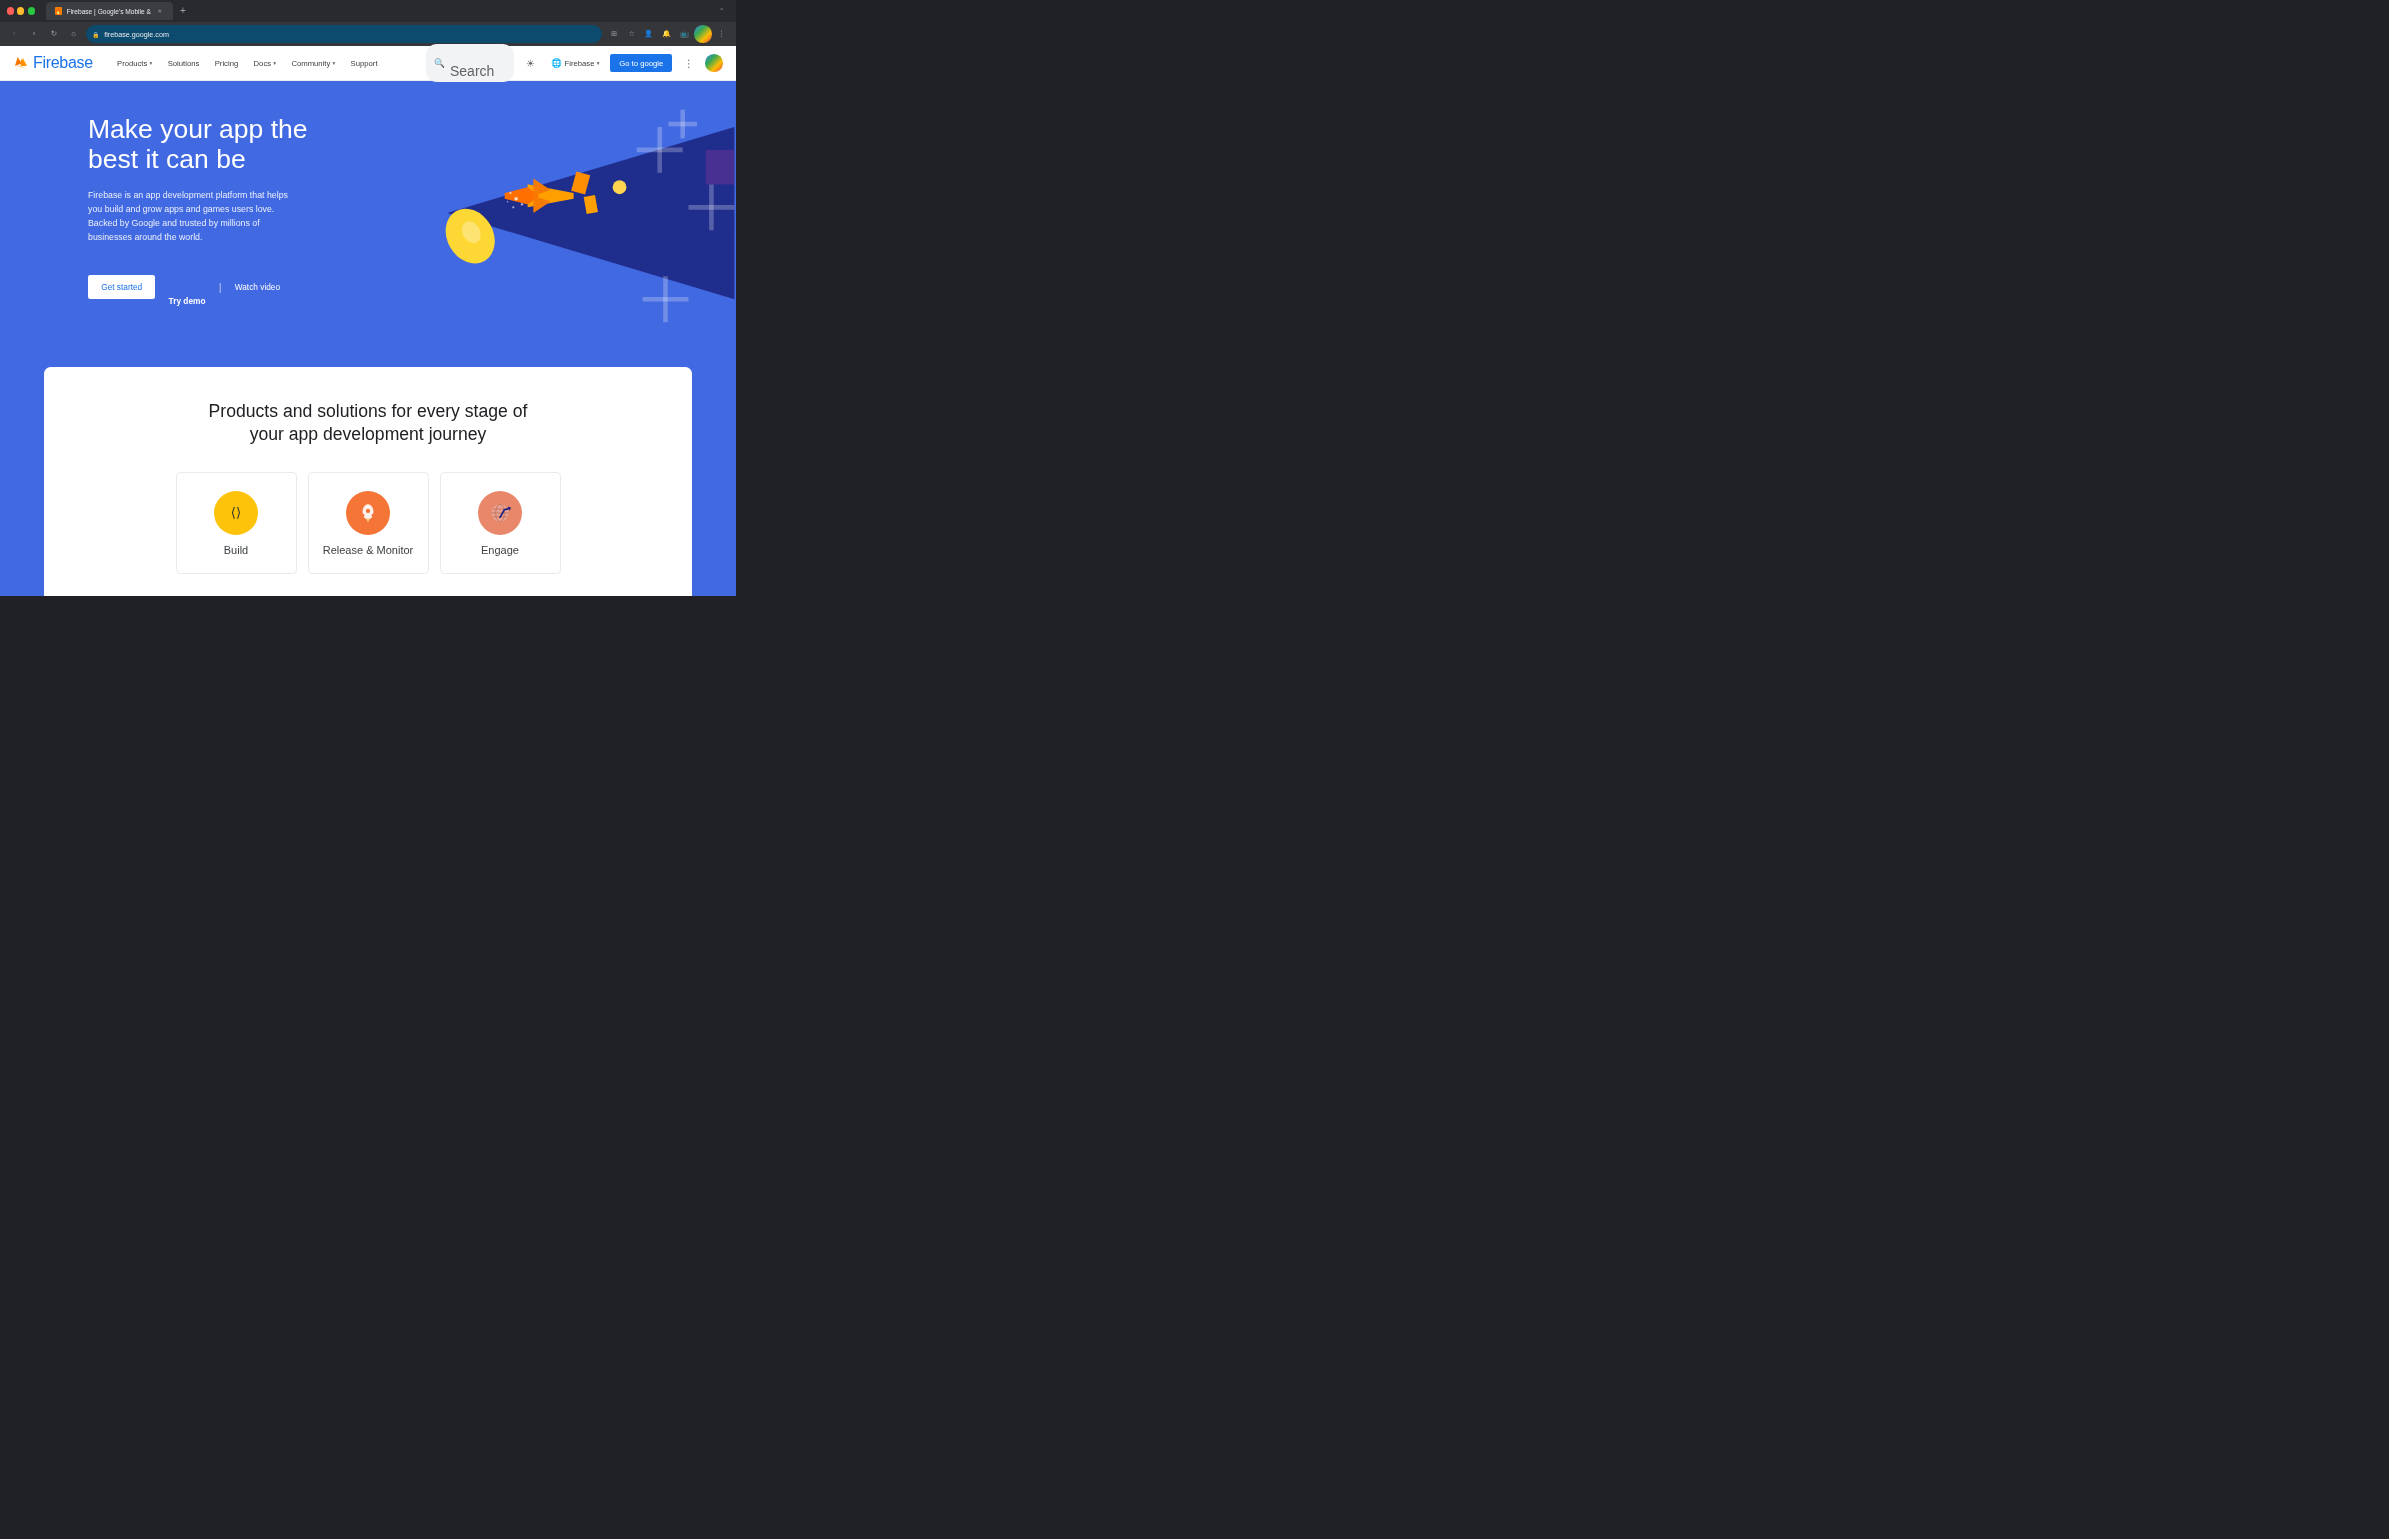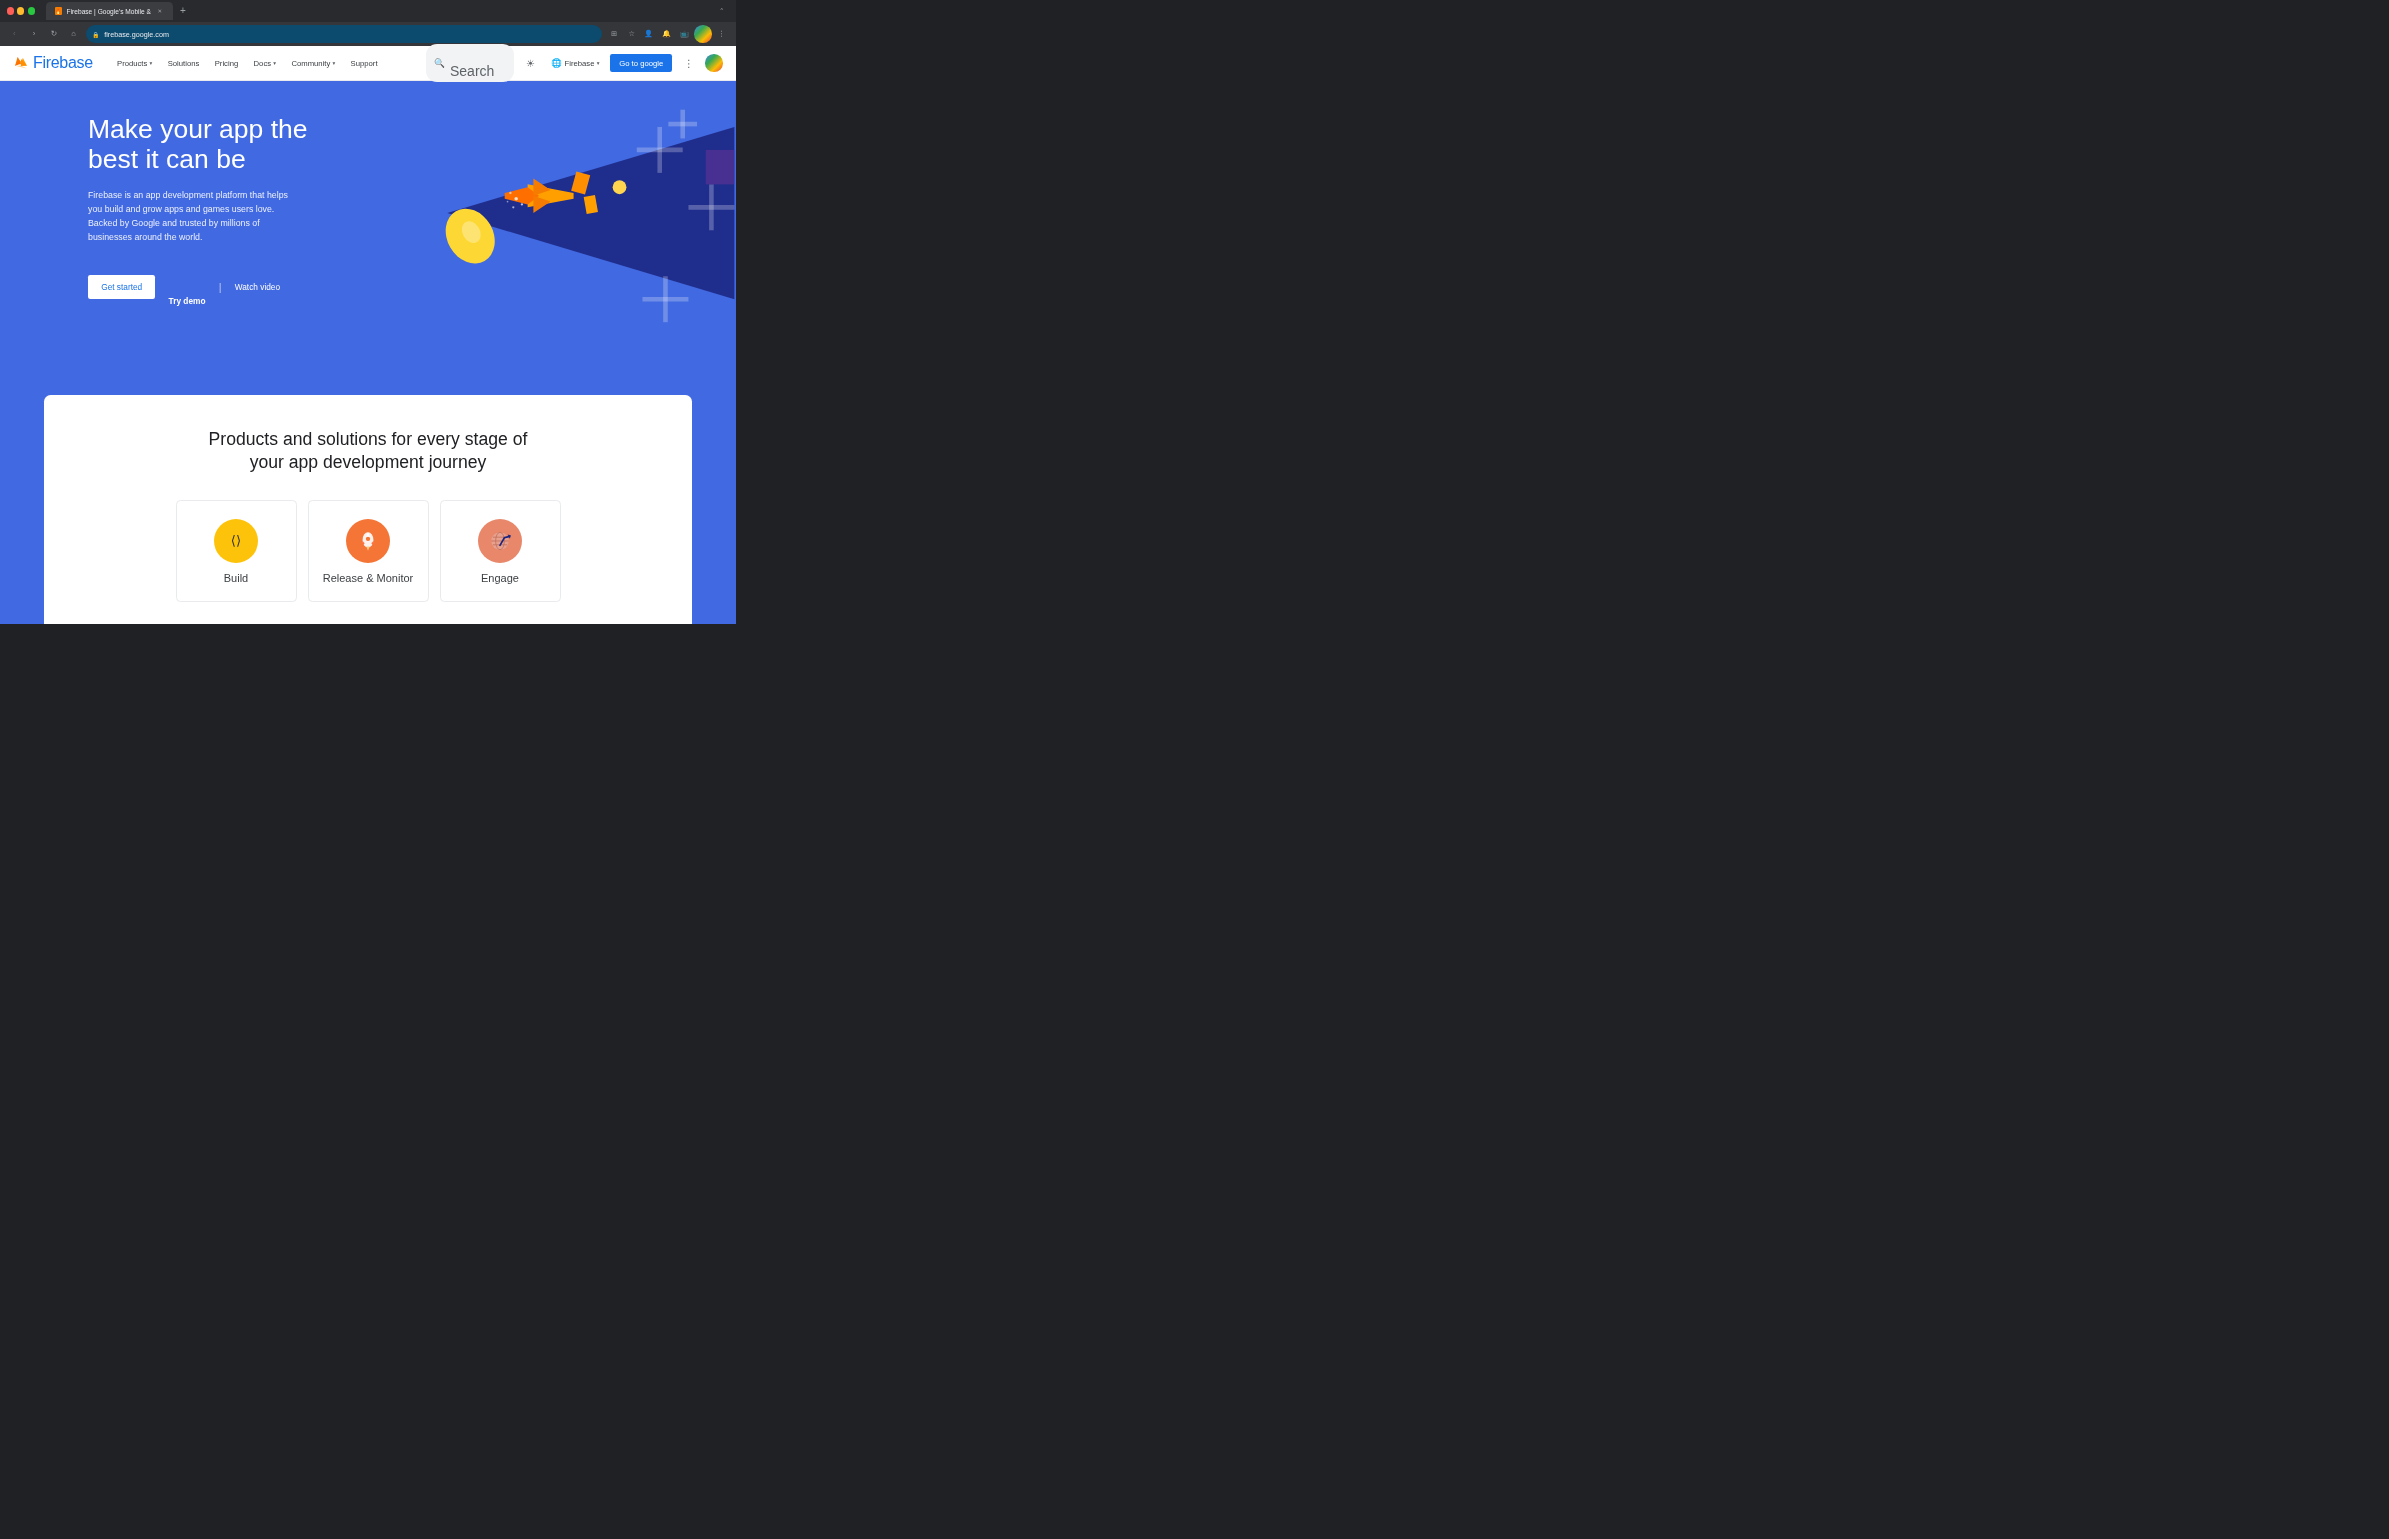--- a/index.html
+++ b/index.html
@@ -332,21 +332,20 @@
     
     .products-section {
       background: #4169e1;
       padding: 22px 44px 0;
     }
     .products-card {
       background: white;
       border-radius: 6.6px 6.6px 0 0;
       padding: 33px 22px 22px;
       text-align: center;
-      margin-top: 28px;
     }
     .products-title {
       font-size: 17.6px;
       font-weight: 400;
       color: #202124;
       line-height: 1.3;
       margin-bottom: 26.5px;
       max-width: 331px;
       margin-left: auto;
       margin-right: auto;

